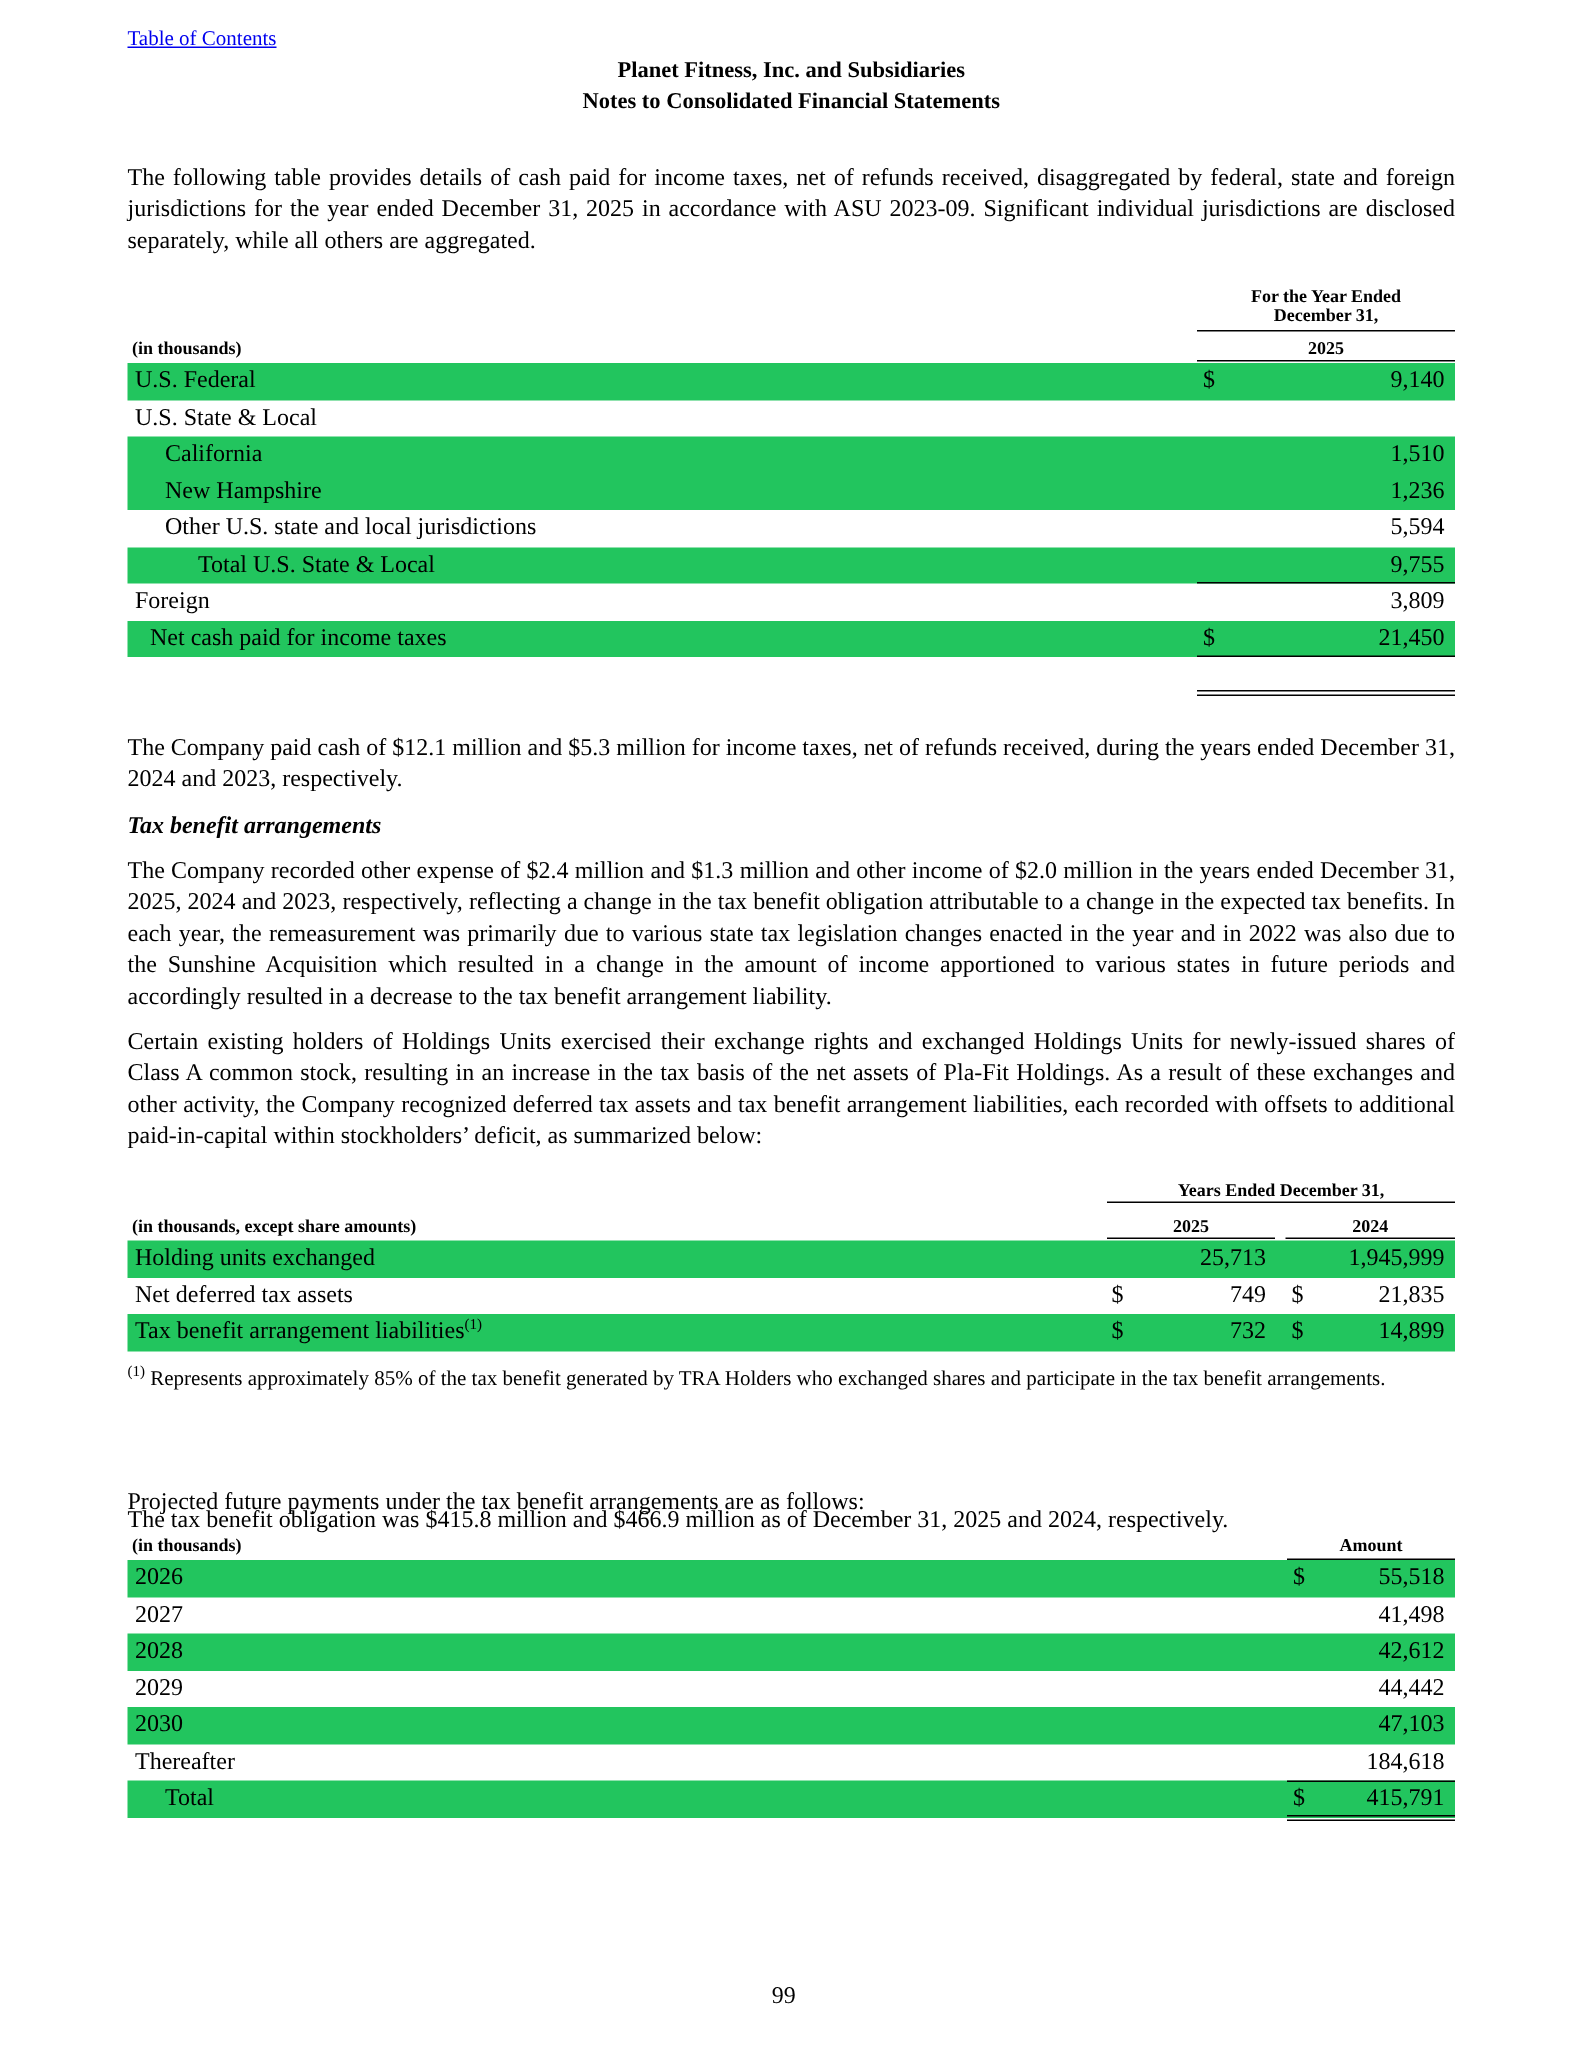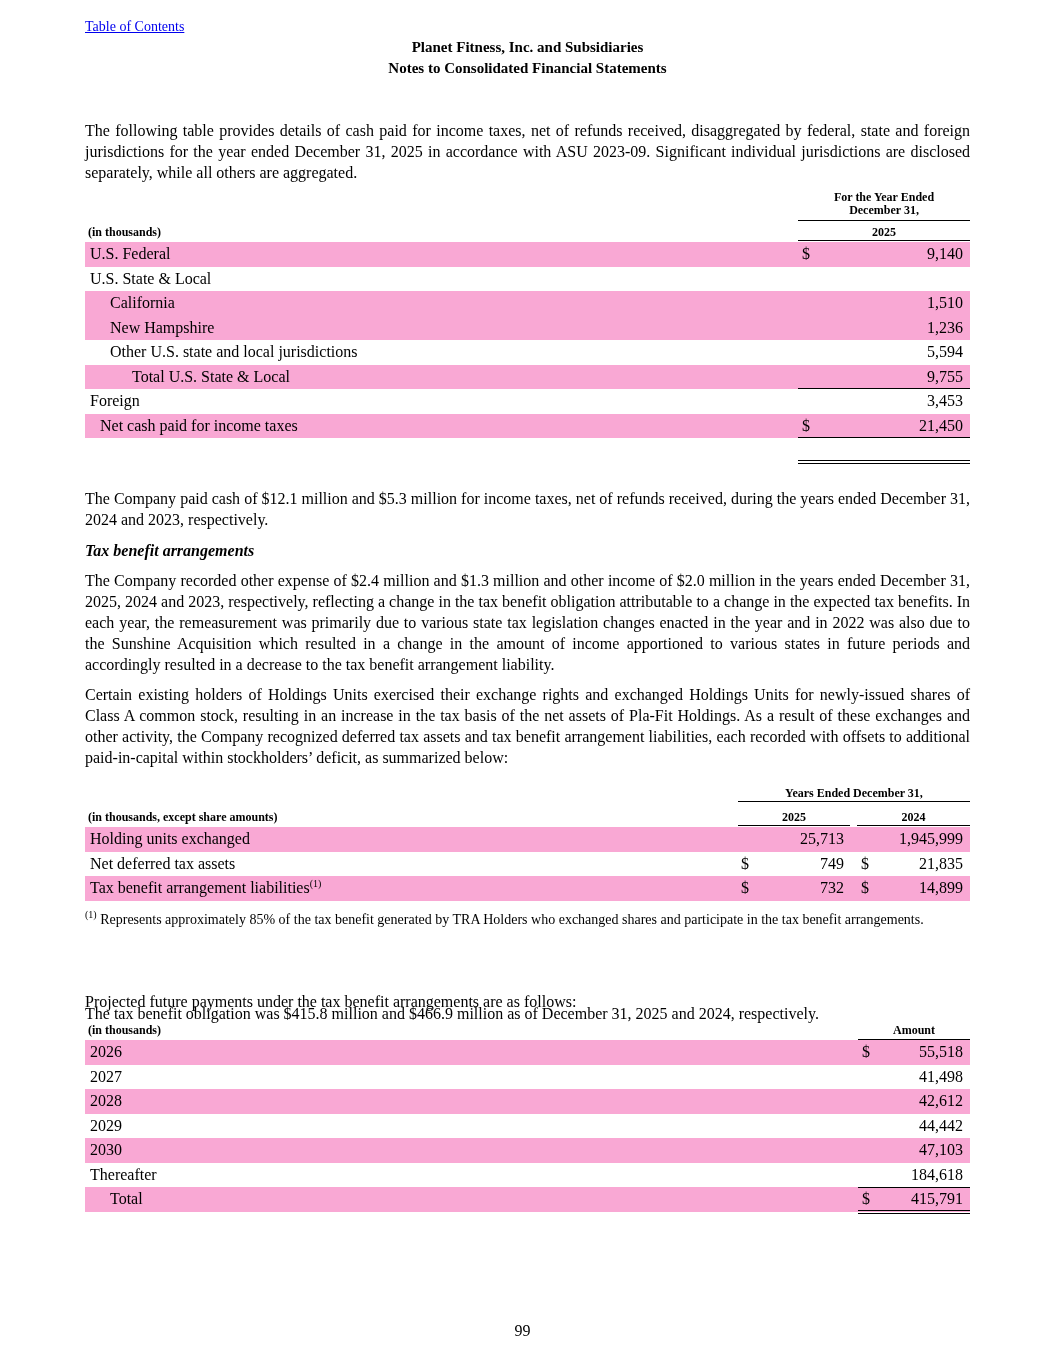--- a/index.html
+++ b/index.html
@@ -20,42 +20,42 @@
   .h2 { top: 60px; }
   .para {
     position: absolute; left: 85px; width: 885px;
     font-size: 16px; line-height: 21px; text-align: justify; margin: 0;
   }
   .italic-heading { font-style: italic; font-weight: bold; }
   .tbl { position: absolute; left: 85px; width: 885px; }
   .row {
     position: relative; height: 24.5px; line-height: 24.5px; font-size: 16px;
   }
-  .row.shade { background: #f9a8d4; }
+  .row.shade { background: #22c55e; }
   .row .lbl { position: absolute; left: 5px; top: 0; white-space: nowrap; }
   .row .lbl.ind1 { left: 25px; }
   .row .lbl.ind2 { left: 47px; }
   .row .lbl.ind3 { left: 15px; }
   .row .dollar { position: absolute; top: 0; }
   .row .val { position: absolute; top: 0; text-align: right; }
   .hdr-small { font-size: 12px; font-weight: bold; }
   .abs { position: absolute; }
   .rule { position: absolute; height: 0; border-top: 1.5px solid #000; }
   .dbl { position: absolute; height: 2px; border-top: 1.5px solid #000; border-bottom: 1.5px solid #000; }
   sup { font-size: 10px; line-height: 0; }
   .page-num { position: absolute; left: 0; width: 1045px; text-align: center; top: 1322px; font-size: 16px; }
 </style>
 </head>
 <body>
 
 <a class="toc-link">Table of Contents</a>
 <div class="header h1">Planet Fitness, Inc. and Subsidiaries</div>
 <div class="header h2">Notes to Consolidated Financial Statements</div>
 
-<p class="para" style="top:120px;">The following table provides details of cash paid for income taxes, net of refunds received, disaggregated by federal, state and foreign jurisdictions for the year ended December 31, 2025 in accordance with ASU 2023-09. Significant individual jurisdictions are disclosed separately, while all others are aggregated.</p>
+<p class="para" style="top:108px;">The following table provides details of cash paid for income taxes, net of refunds received, disaggregated by federal, state and foreign jurisdictions for the year ended December 31, 2025 in accordance with ASU 2023-09. Significant individual jurisdictions are disclosed separately, while all others are aggregated.</p>
 
 <div>
   <div class="abs hdr-small" style="left:798px; top:191px; width:172px; text-align:center; line-height:13px;">
     <div>For the Year Ended</div>
     <div>December 31,</div>
   </div>
   <div class="rule" style="left:798px; top:220px; width:172px;"></div>
   <div class="abs hdr-small" style="left:88px; top:225px;">(in thousands)</div>
   <div class="abs hdr-small" style="left:798px; top:225px; width:172px; text-align:center;">2025</div>
   <div class="rule" style="left:798px; top:240px; width:172px;"></div>
@@ -80,21 +80,21 @@
     <div class="row">
       <span class="lbl ind1">Other U.S. state and local jurisdictions</span>
       <span class="val" style="right:7px;">5,594</span>
     </div>
     <div class="row shade">
       <span class="lbl ind2">Total U.S. State &amp; Local</span>
       <span class="val" style="right:7px;">9,755</span>
     </div>
     <div class="row">
       <span class="lbl">Foreign</span>
-      <span class="val" style="right:7px;">3,453</span>
+      <span class="val" style="right:7px;">3,809</span>
     </div>
     <div class="row shade">
       <span class="lbl ind3">Net cash paid for income taxes</span>
       <span class="dollar" style="left:717px;">$</span>
       <span class="val" style="right:7px;">21,450</span>
     </div>
   </div>
   <div class="rule" style="left:798px; top:388px; width:172px;"></div>
   <div class="rule" style="left:798px; top:437px; width:172px;"></div>
   <div class="dbl" style="left:798px; top:460px; width:172px;"></div>

